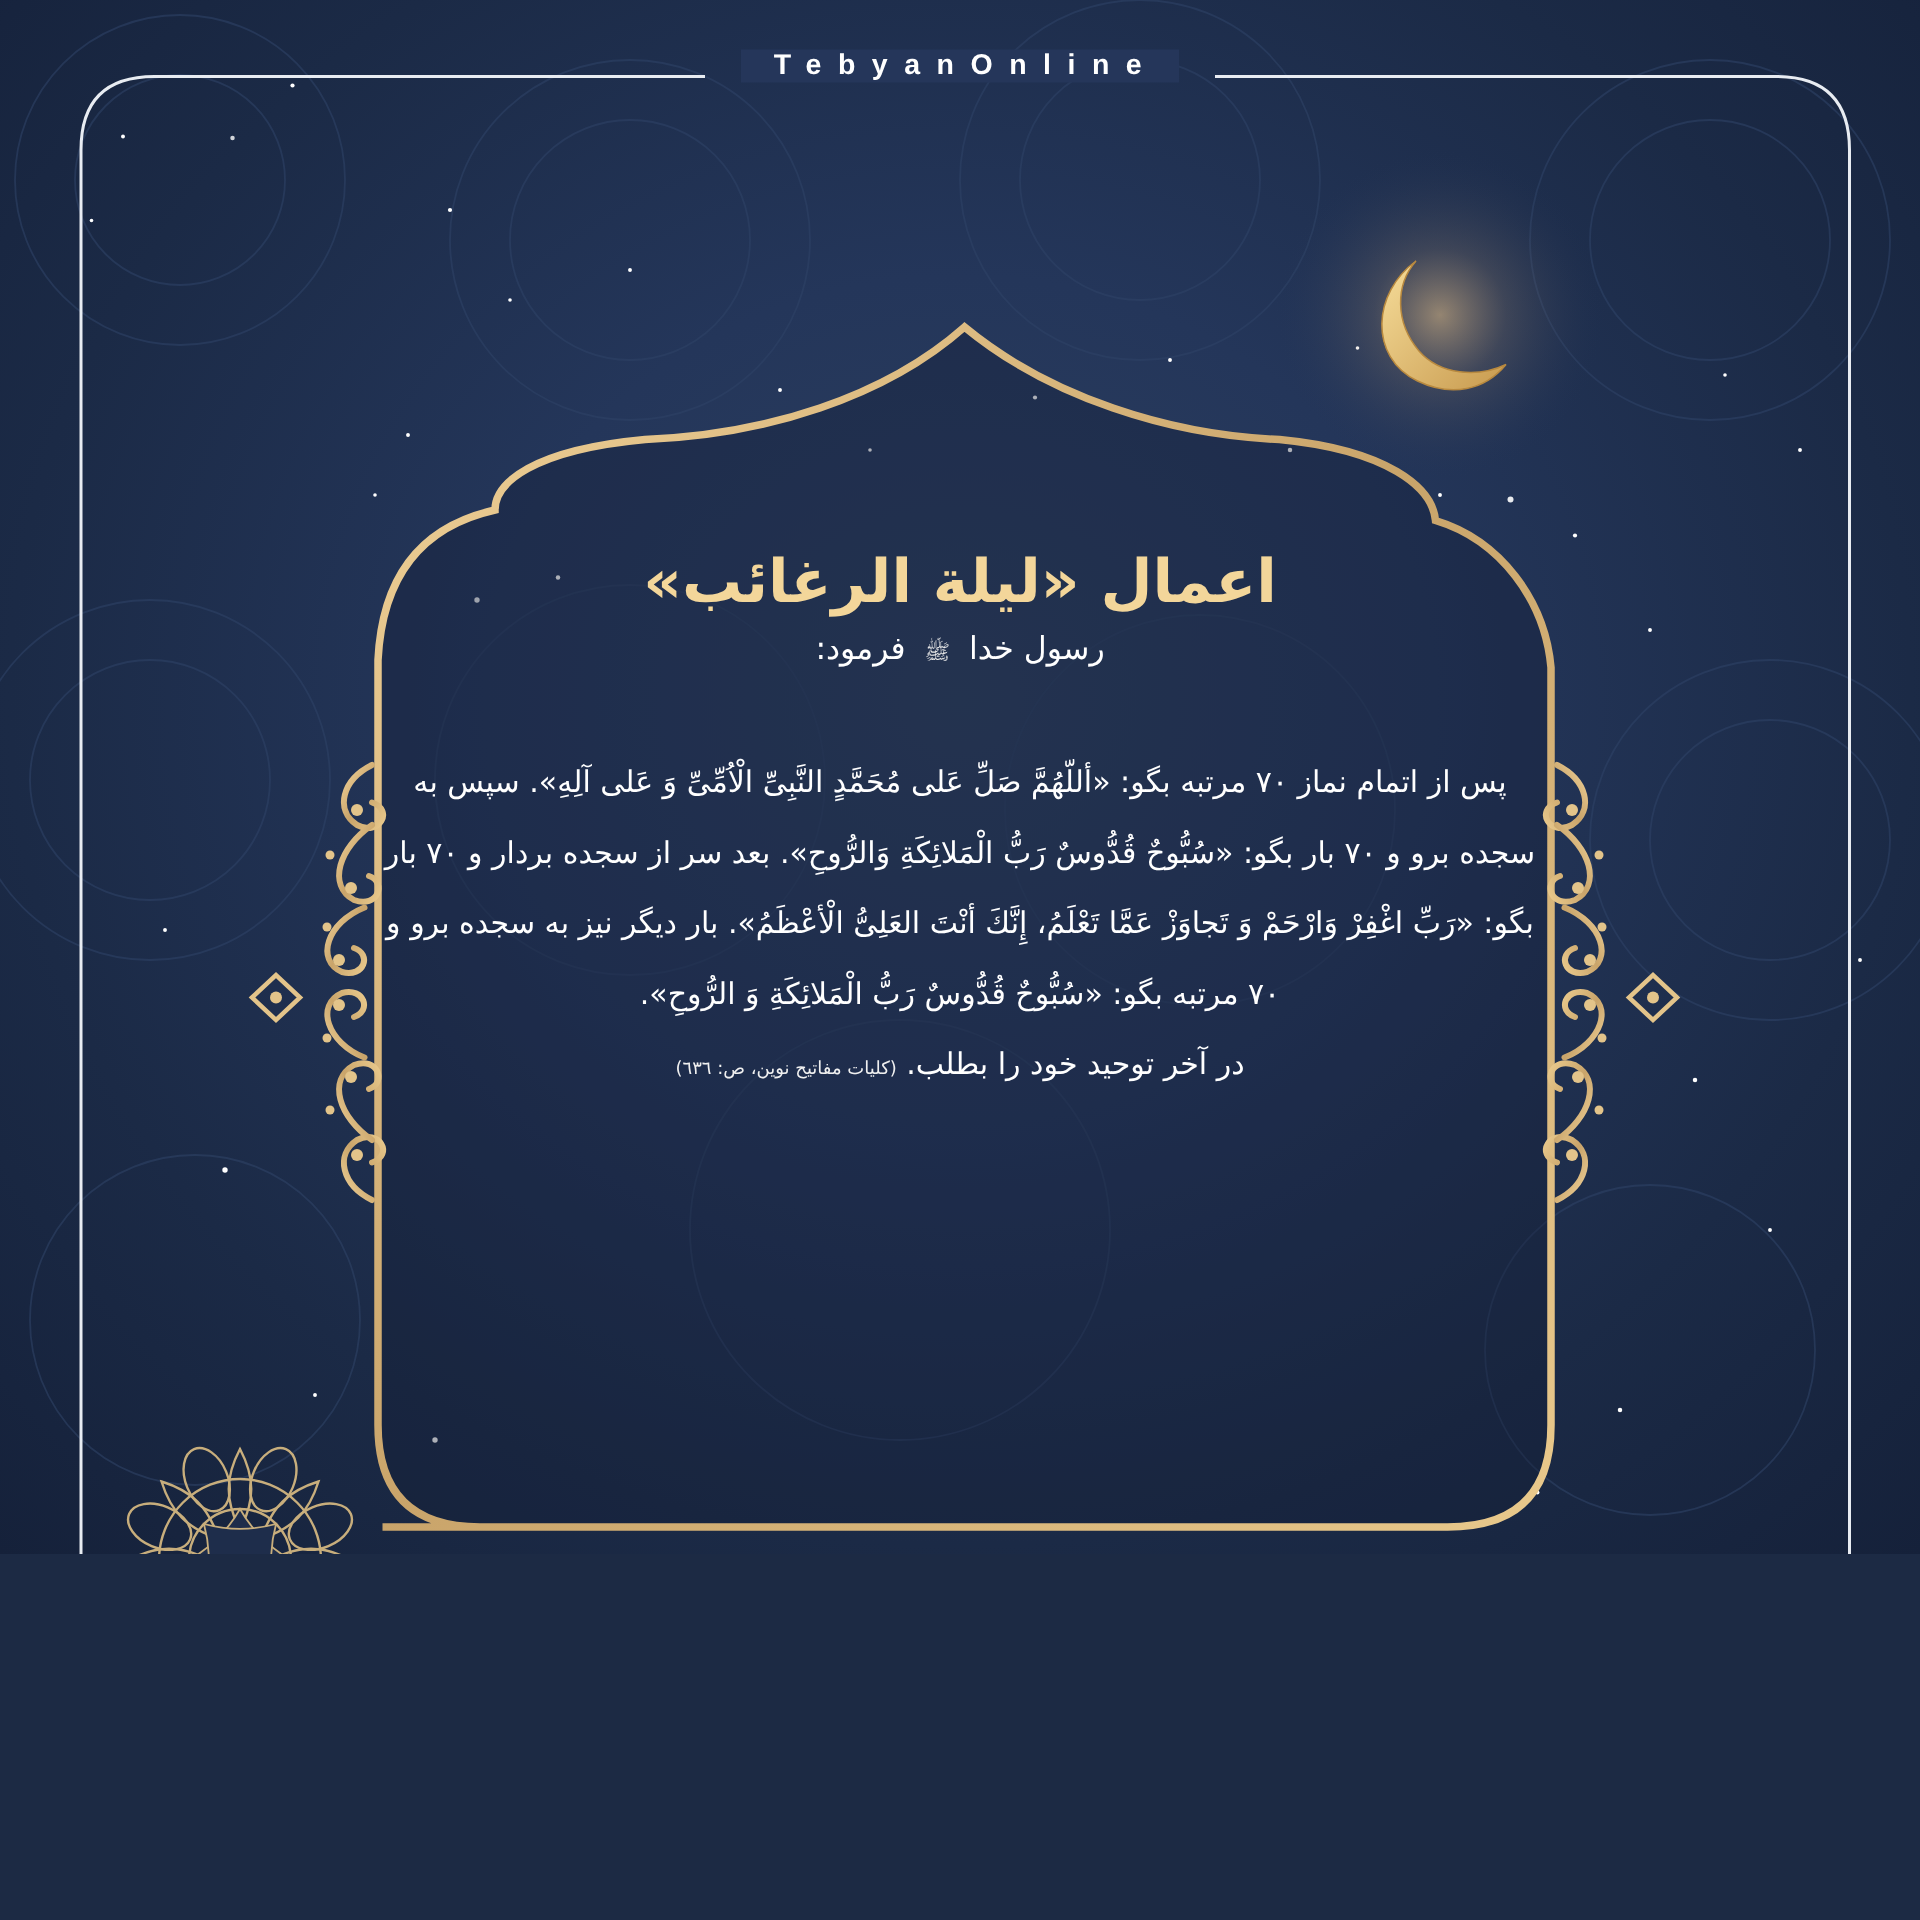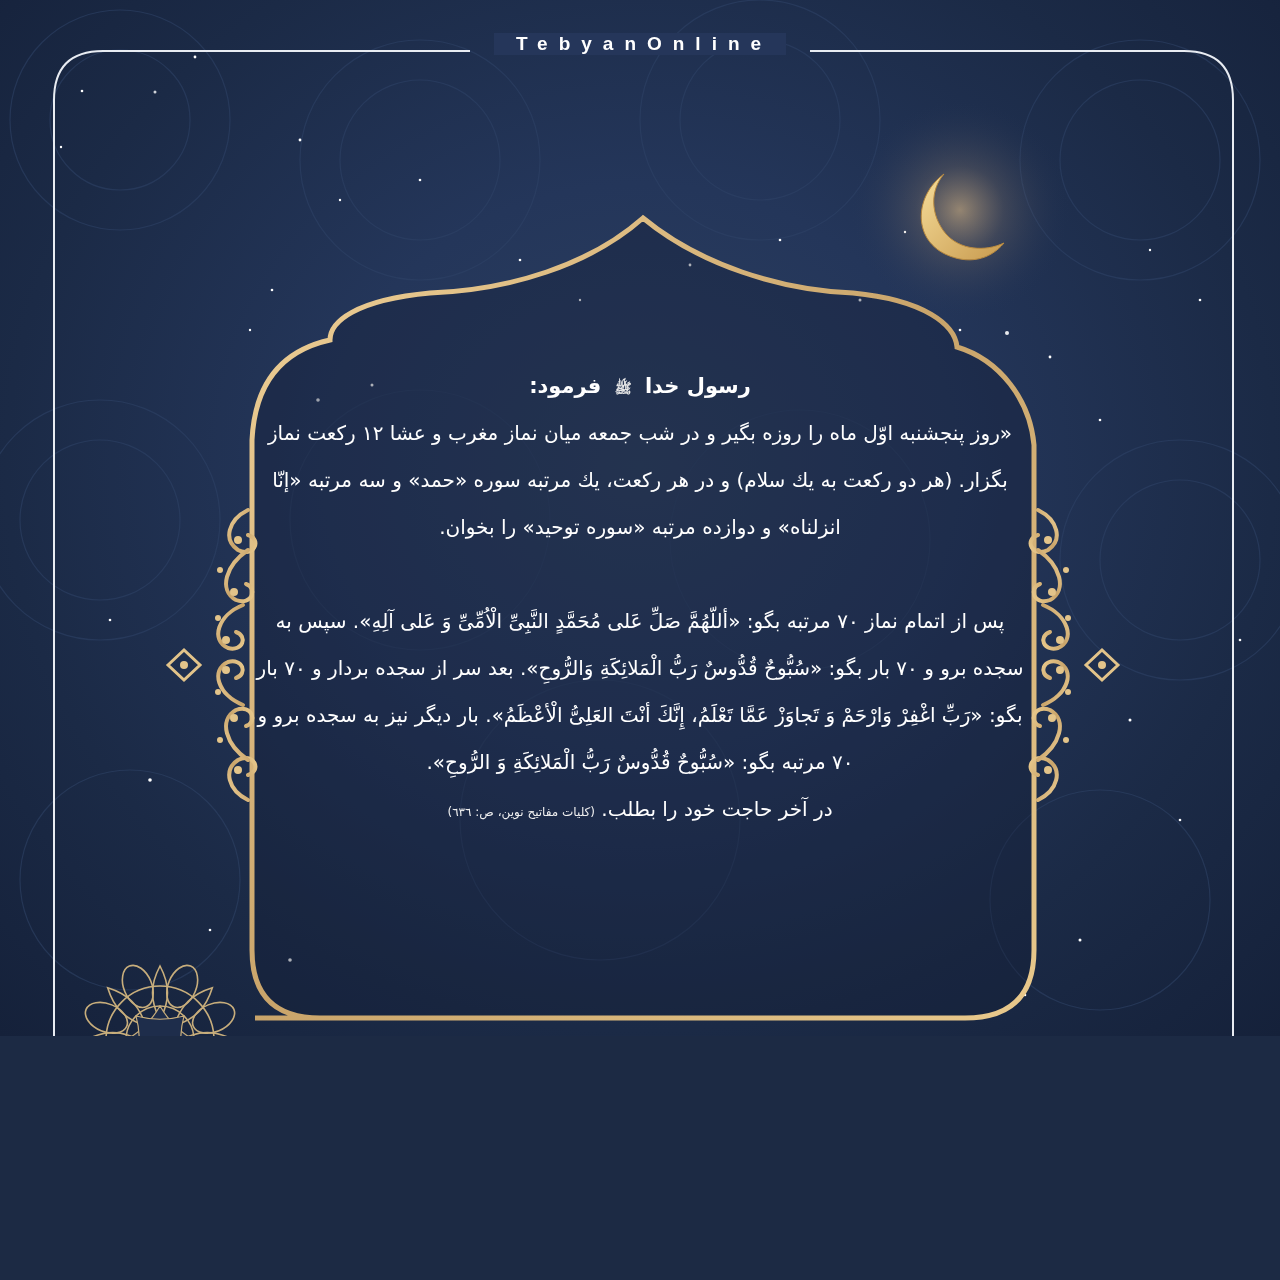--- a/index.html
+++ b/index.html
@@ -6,21 +6,21 @@
   body { width:1280px; height:1280px; overflow:hidden; background:#1c2a44; font-family:"DejaVu Sans", sans-serif; }
   .canvas { position:relative; width:1280px; height:1036px; overflow:hidden;
     background:
       radial-gradient(ellipse at 50% 45%, #2c3f5f 0%, #24365a 35%, #1b2a46 70%, #15213a 100%);
   }
   .bg-svg { position:absolute; left:0; top:0; width:1280px; height:1280px; }
   .brand-top { position:absolute; top:33px; left:0; width:1280px; text-align:center; }
   .brand-top span { display:inline-block; background:#25365a; padding:0 14px; color:#ffffff; font-family:"Liberation Sans", sans-serif; font-weight:bold; font-size:19px; letter-spacing:11px; padding-left:22px; }
   .content { position:absolute; left:255px; top:360px; width:770px; direction:rtl; text-align:center; }
   .title { color:#f3d69a; font-family:"DejaVu Sans", sans-serif; font-weight:bold; font-size:40px; line-height:56px; margin:0; }
-  .subtitle { color:#ffffff; font-weight:bold; font-size:21px; line-height:32px; margin-top:10px; }
+  .subtitle { color:#ffffff; font-weight:normal; font-size:21px; line-height:32px; }
   .subtitle .honor { font-size:14px; color:#e8e8e8; padding:0 6px; }
   .para { color:#ffffff; font-size:20px; line-height:47px; margin:0; }
   .para.p1 { margin-top:6px; }
   .para.p2 { margin-top:47px; }
   .source { font-size:12px; color:#f0f0f0; }
   .logo { position:absolute; left:604px; top:1158px; width:72px; height:110px; }
   .logo-text { position:absolute; left:600px; top:1218px; width:80px; text-align:center; color:#fff; font-weight:bold; font-size:22px; direction:rtl;margin-top:44px; }
 </style>
 </head>
 <body>
@@ -197,30 +197,30 @@
     <g transform="translate(1190,1160) scale(1.3)">
         <use href="#mandala"></use>
       </g>
   </svg>
 
   <div class="brand-top">
     <span>TebyanOnline</span>
   </div>
 
   <div class="content">
+    <h1 class="title">اعمال «ليلة الرغائب»</h1>
     <div class="subtitle">
       <span>رسول خدا</span>
       <span class="honor">ﷺ</span>
       <span>فرمود:</span>
     </div>
-    <p class="para p1">«روز پنجشنبه اوّل ماه را روزه بگیر و در شب جمعه میان نماز مغرب و عشا ۱۲ رکعت نماز بگزار. (هر دو رکعت به یك سلام) و در هر رکعت، یك مرتبه سوره «حمد» و سه مرتبه «إنّا انزلناه» و دوازده مرتبه «سوره توحید» را بخوان.</p>
     <p class="para p2">
       <span>پس از اتمام نماز ۷۰ مرتبه بگو: «أللّهُمَّ صَلِّ عَلی مُحَمَّدٍ النَّبِیِّ الْاُمِّیِّ وَ عَلی آلِهِ». سپس به سجده برو و ۷۰ بار بگو: «سُبُّوحٌ قُدُّوسٌ رَبُّ الْمَلائِكَةِ وَالرُّوحِ». بعد سر از سجده بردار و ۷۰ بار بگو: «رَبِّ اغْفِرْ وَارْحَمْ وَ تَجاوَزْ عَمَّا تَعْلَمُ، إِنَّكَ أنْتَ العَلِیُّ الْأعْظَمُ». بار دیگر نیز به سجده برو و ۷۰ مرتبه بگو: «سُبُّوحٌ قُدُّوسٌ رَبُّ الْمَلائِكَةِ وَ الرُّوحِ».</span>
       <br>
-      <span>در آخر حاجت خود را بطلب.</span>
+      <span>در آخر توحید خود را بطلب.</span>
       <span class="source">(کلیات مفاتیح نوین، ص: ٦٣٦)</span>
     </p>
   </div>
 
   <svg class="logo" viewBox="0 0 72 70" xmlns="http://www.w3.org/2000/svg">
     <g fill="#ffffff">
       <rect x="28" y="2" width="14" height="14" rx="3"></rect>
       <rect x="16" y="14" width="14" height="14" rx="3"></rect>
       <rect x="40" y="14" width="14" height="14" rx="3"></rect>
       <path d="M6,30 L20,30 L20,40 L30,40 L30,30 L42,30 L42,40 L52,40 L52,30 L66,30 C66,48 52,62 36,62 C20,62 6,48 6,30 Z"></path>

